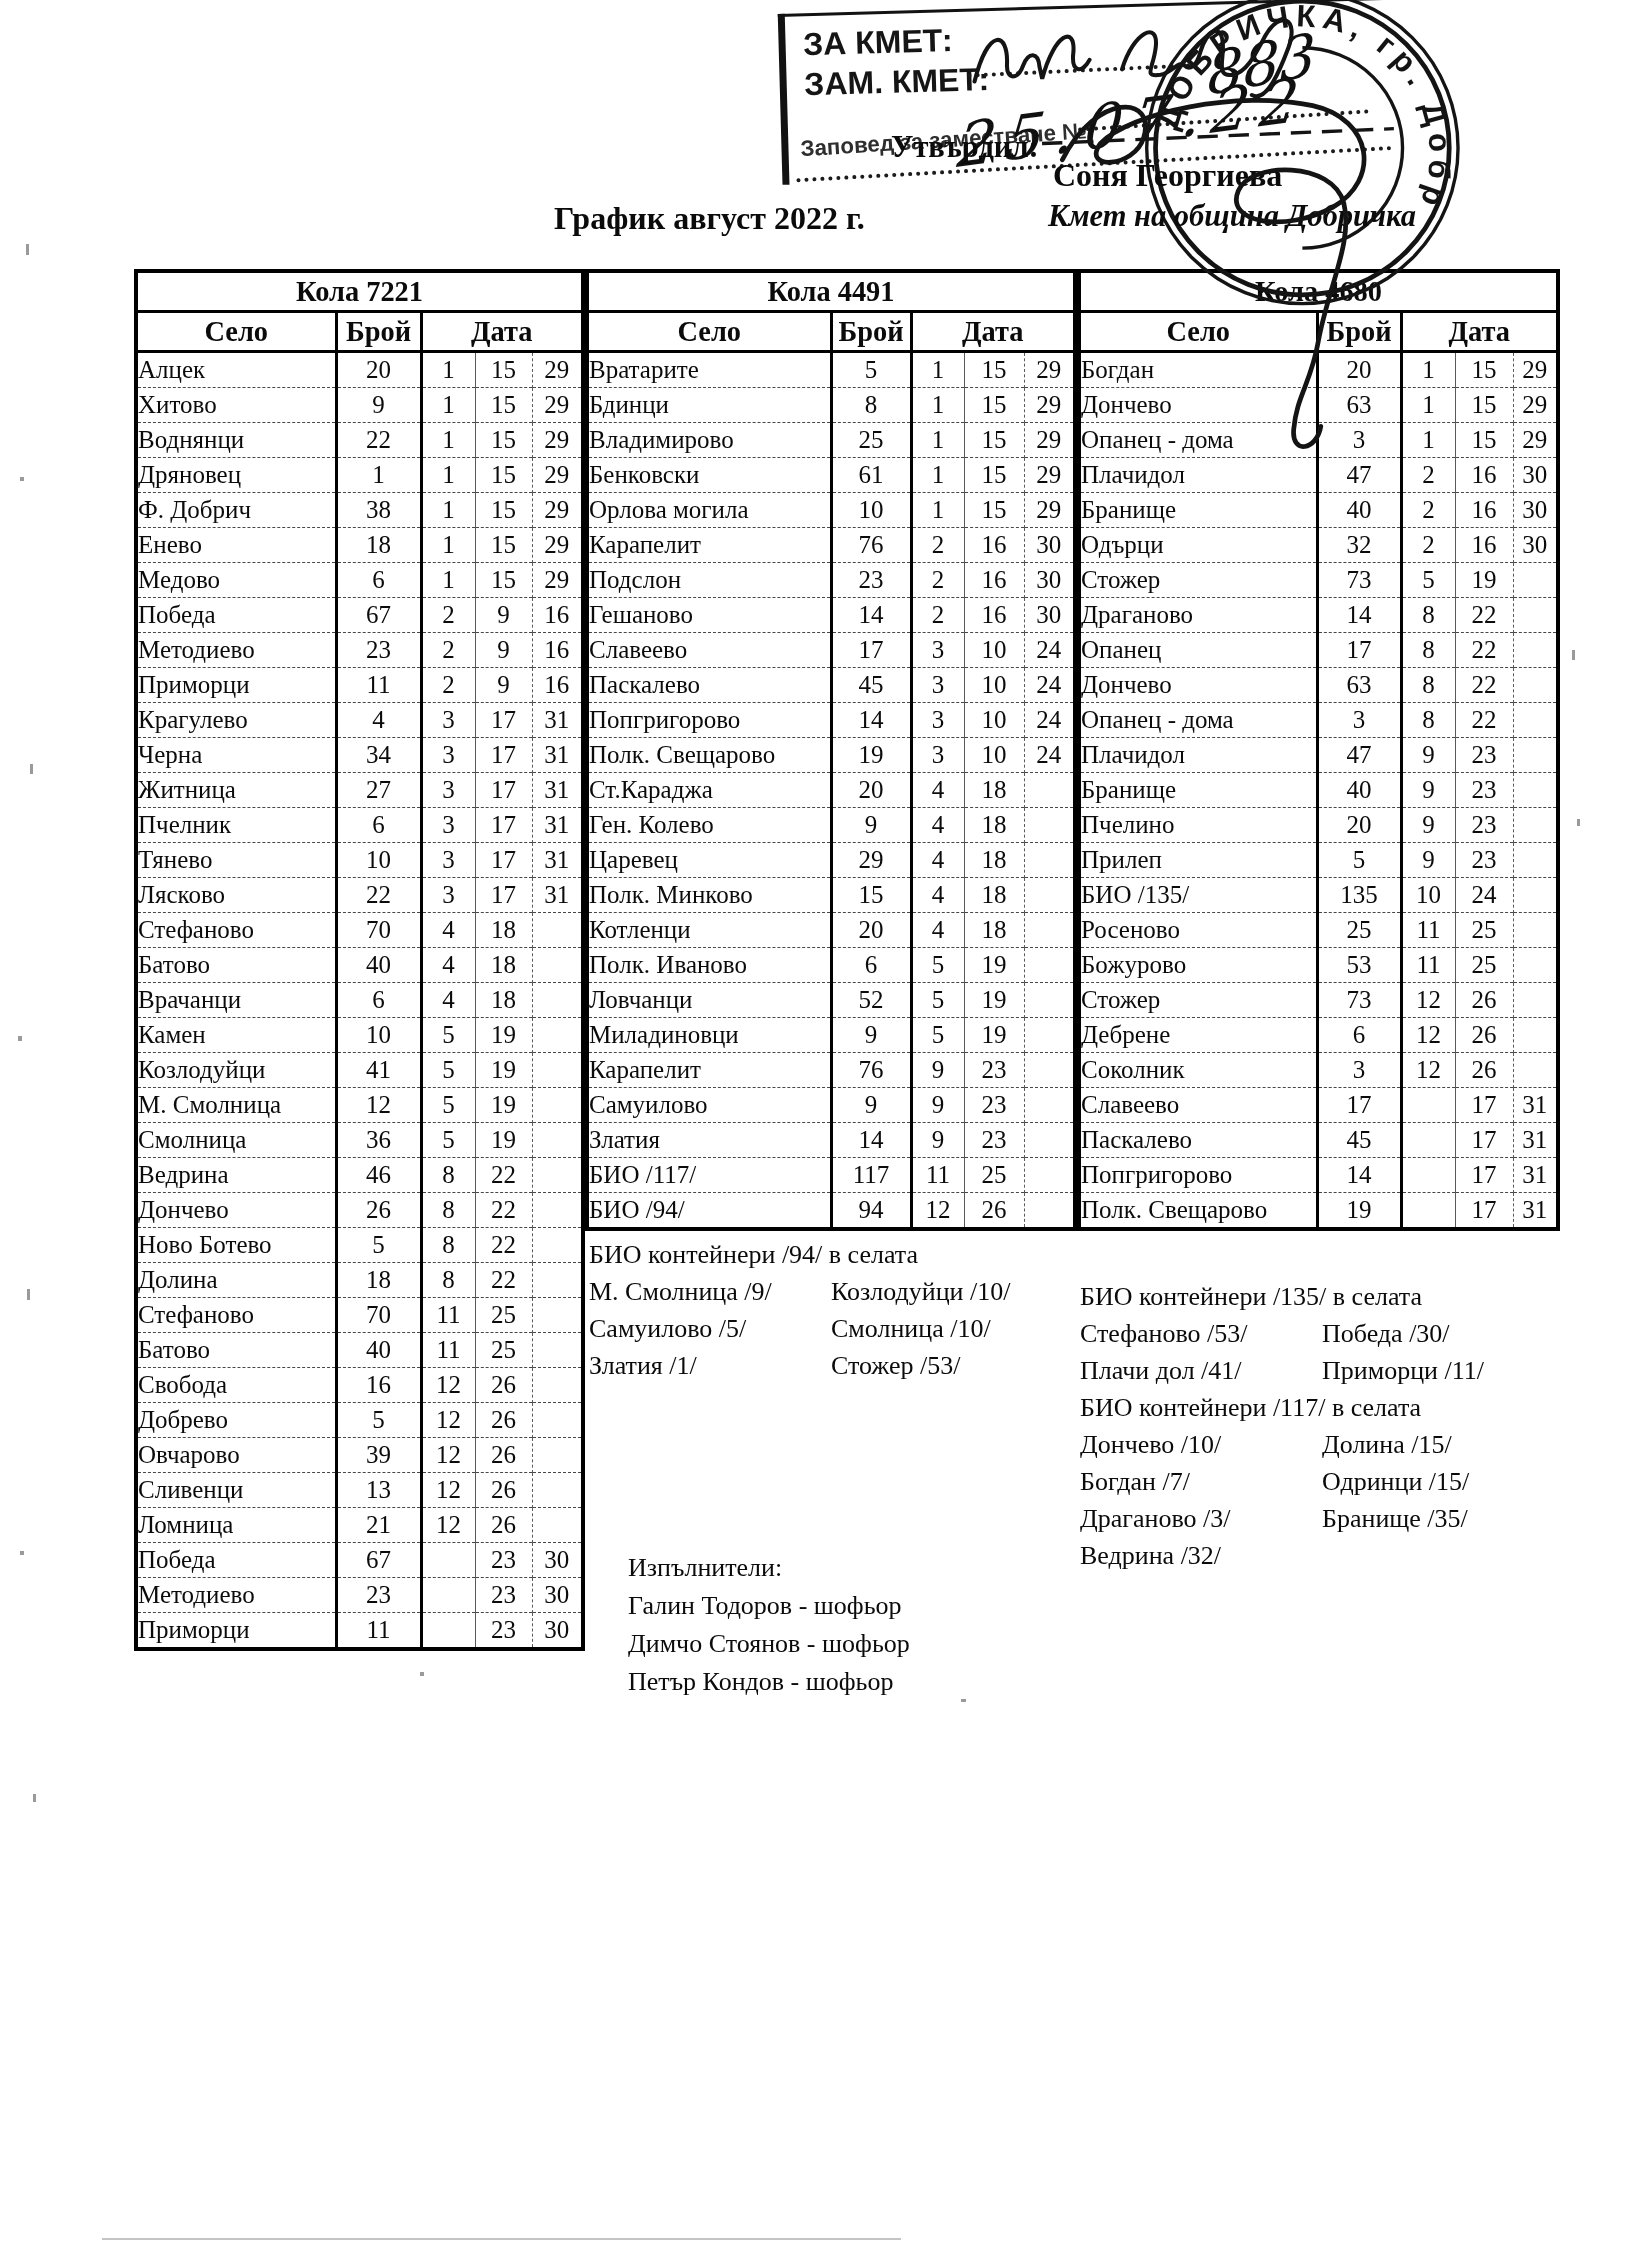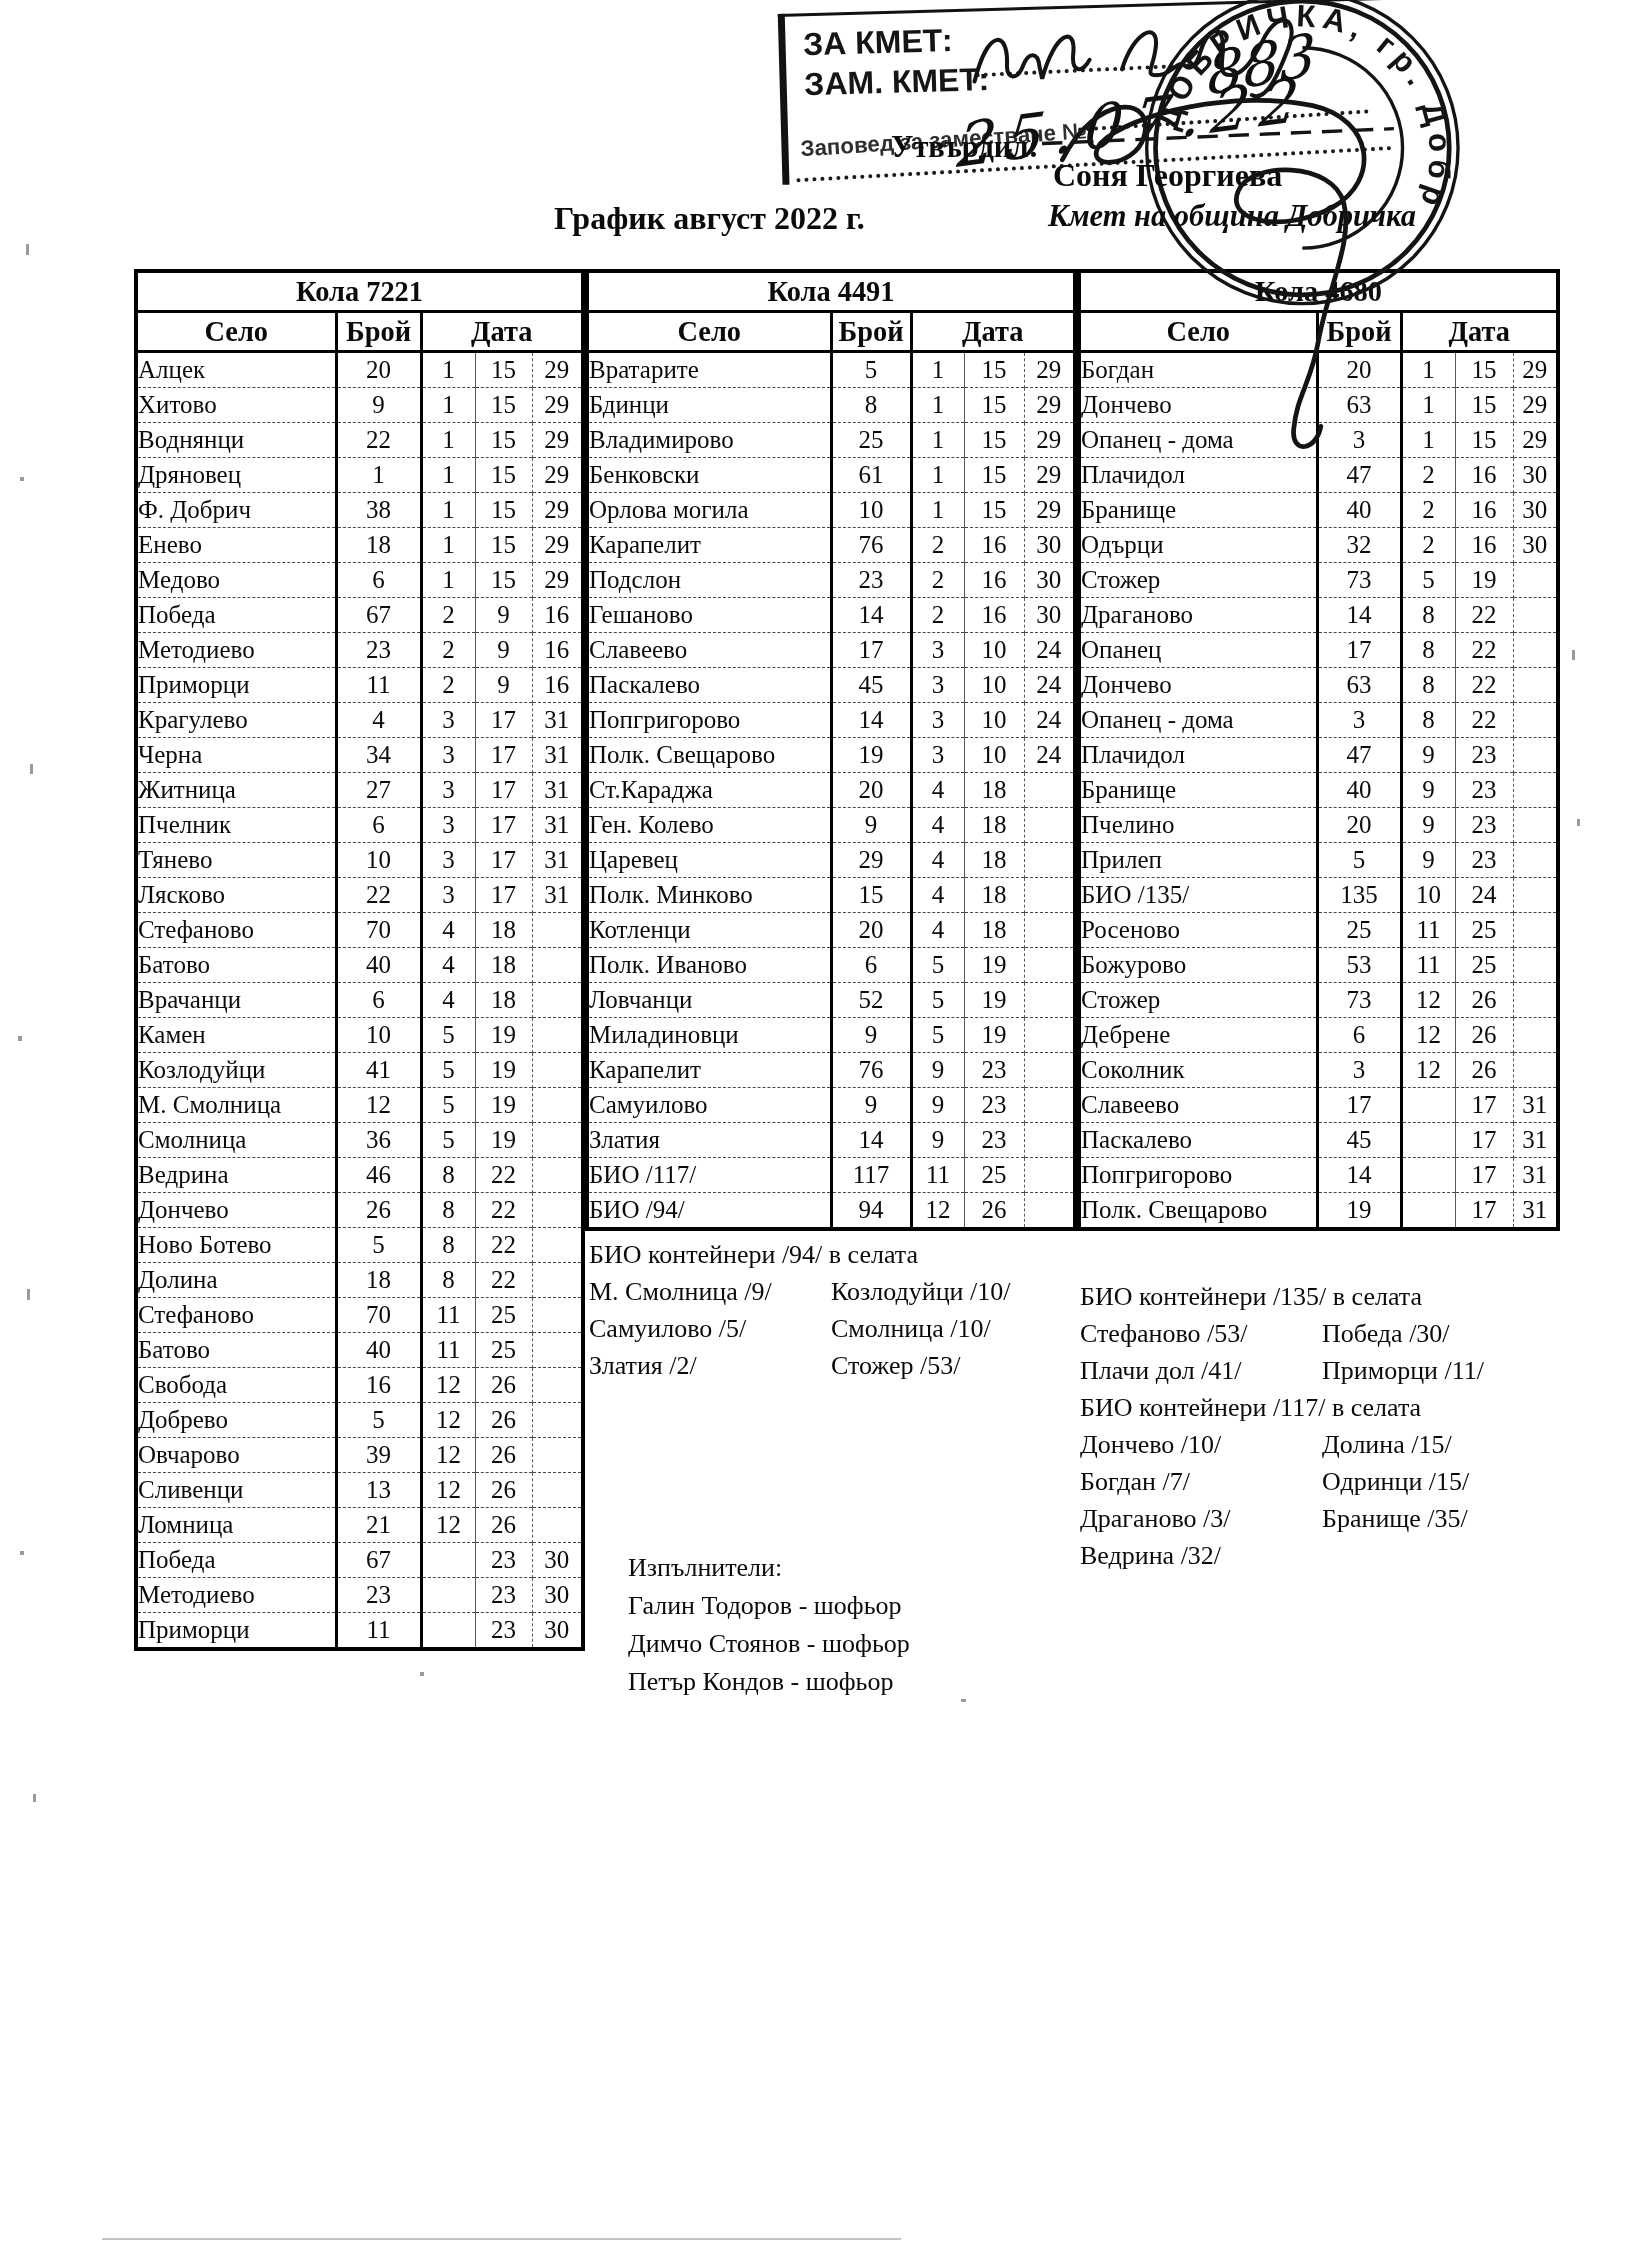--- a/index.html
+++ b/index.html
@@ -784,21 +784,21 @@
           </tbody>
         </table>
     </div>
   </div>
 
   <div id="notes-bio94" class="notes">
     <span class="heading">БИО контейнери /94/ в селата</span>
     <div class="pairs">
         <div class="note-pair"><span>М. Смолница /9/</span><span>Козлодуйци /10/</span></div>
         <div class="note-pair"><span>Самуилово /5/</span><span>Смолница /10/</span></div>
-        <div class="note-pair"><span>Златия /2/</span><span>Стожер /53/</span></div>
+        <div class="note-pair"><span>Златия /1/</span><span>Стожер /53/</span></div>
       </div>
   </div>
 
   <div id="notes-car3" class="notes">
     <span class="heading">БИО контейнери /135/ в селата</span>
     <div class="pairs">
         <div class="note-pair"><span>Стефаново /53/</span><span>Победа /30/</span></div>
         <div class="note-pair"><span>Плачи дол /41/</span><span>Приморци /11/</span></div>
       </div>
     <span class="heading">БИО контейнери /117/ в селата</span>

